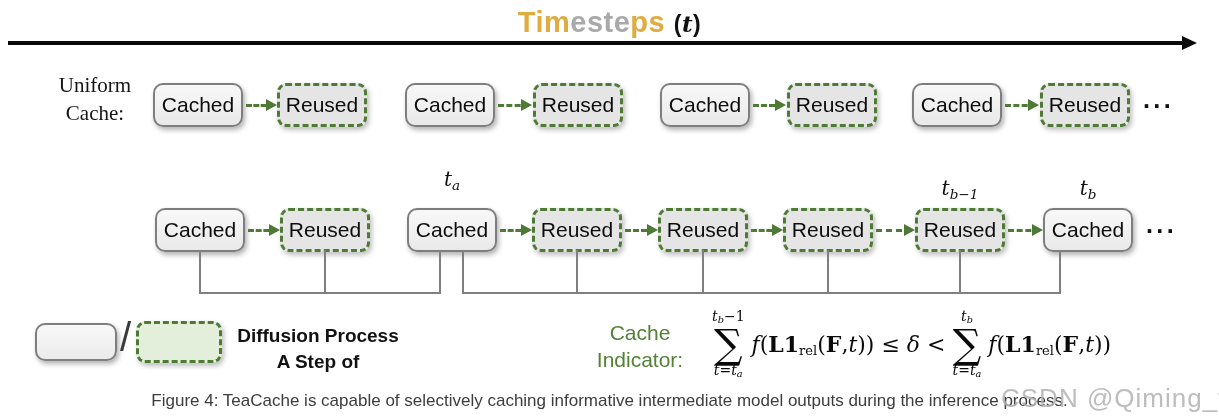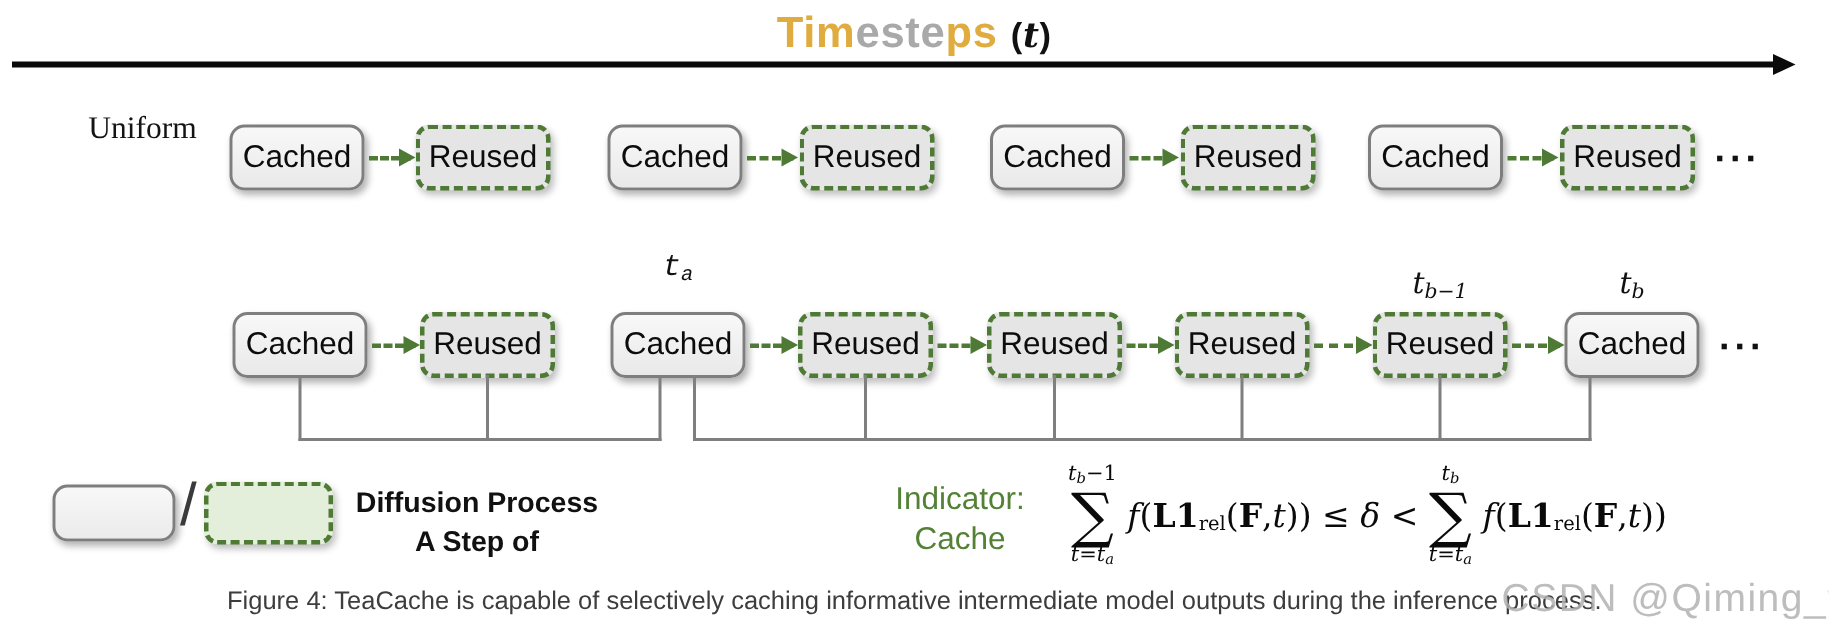--- a/index.html
+++ b/index.html
@@ -76,20 +76,21 @@
     <span class="t-gold">Tim</span><span class="t-gray">este</span><span class="t-gold">ps</span>
     <span class="t-paren"><span>(</span><i>t</i><span>)</span></span>
   </div>
 
   <div class="timeline">
     <span class="tl-head"></span>
   </div>
 
   <div class="row-label" style="left:35px;top:72px;width:120px;font-family:Liberation Serif, serif;">
     <div>Uniform</div>
+    <div>Cache:</div>
   </div>
 
   <div class="box cached" style="left:153px;top:83px;">Cached</div>
   <div class="arrow" style="left:246px;top:104px;width:28px;">
       <span class="ah"></span>
     </div>
   <div class="box reused" style="left:277px;top:83px;">Reused</div>
 
   <div class="box cached" style="left:405px;top:83px;">Cached</div>
   <div class="arrow" style="left:498px;top:104px;width:31px;">
@@ -104,21 +105,21 @@
   <div class="box reused" style="left:787px;top:83px;">Reused</div>
 
   <div class="box cached" style="left:912px;top:83px;">Cached</div>
   <div class="arrow" style="left:1005px;top:104px;width:31px;">
       <span class="ah"></span>
     </div>
   <div class="box reused" style="left:1040px;top:83px;">Reused</div>
 
   <div class="dots" style="left:1143px;top:92px;">···</div>
 
-  <div class="tick" style="left:407px;top:167px;width:90px;font-family:Liberation Mono, monospace;"><i>t</i><sub>a</sub></div>
+  <div class="tick" style="left:407px;top:167px;width:90px;"><i>t</i><sub>a</sub></div>
   <div class="tick" style="left:915px;top:176px;width:90px;"><i>t</i><sub>b−1</sub></div>
   <div class="tick" style="left:1043px;top:176px;width:90px;"><i>t</i><sub>b</sub></div>
 
 
   <div class="box cached" style="left:155px;top:208px;">Cached</div>
   <div class="arrow" style="left:248px;top:229px;width:29px;">
       <span class="ah"></span>
     </div>
   <div class="box reused" style="left:280px;top:208px;">Reused</div>
 
@@ -161,22 +162,22 @@
 
   <div class="swatch sw-gray" style="left:35px;top:323px;"></div>
   <div class="slash" style="left:120px;top:315px;">/</div>
   <div class="swatch sw-green" style="left:136px;top:321px;"></div>
   <div class="legend-text" style="left:228px;top:323px;width:180px;">
     <div>Diffusion Process</div>
     <div>A Step of</div>
   </div>
 
   <div class="indicator-label" style="left:580px;top:319px;width:120px;">
+    <div>Cache</div>
     <div>Indicator:</div>
-    <div>Cache</div>
   </div>
 
   <div class="formula" style="left:712px;top:306px;height:76px;">
     <div class="sum">
       <div class="sum-up"><i>t</i><sub>b</sub><span>−1</span></div>
       <div class="sigma">∑</div>
       <div class="sum-lo"><i>t=t</i><sub>a</sub></div>
     </div>
     <div class="term"><i>f</i><span>(</span><b>L1</b><sub>rel</sub><span>(</span><b>F</b><span>,</span><i>t</i><span>))</span></div>
     <div class="rel-ops"><span>≤</span> <i>δ</i> <span>&lt;</span></div>

